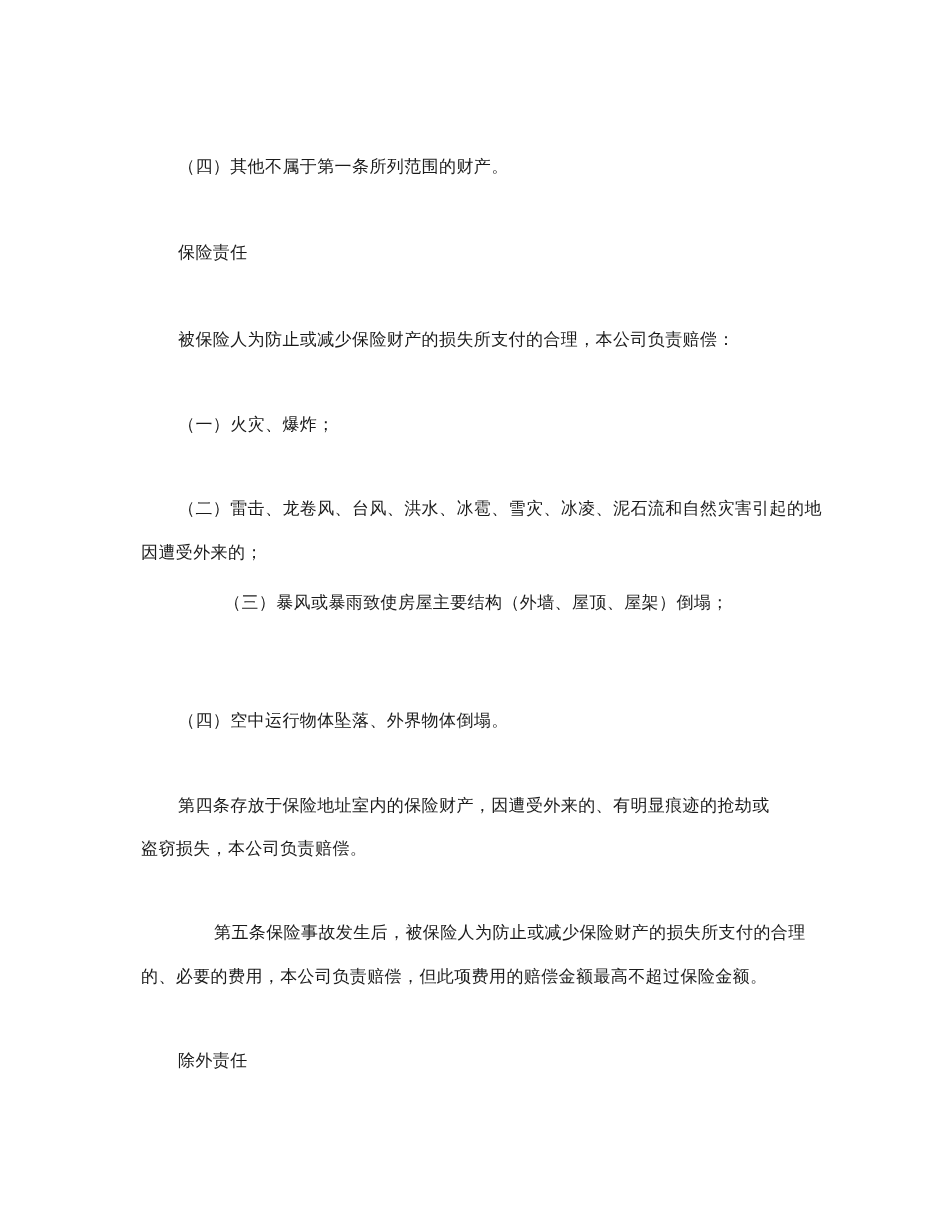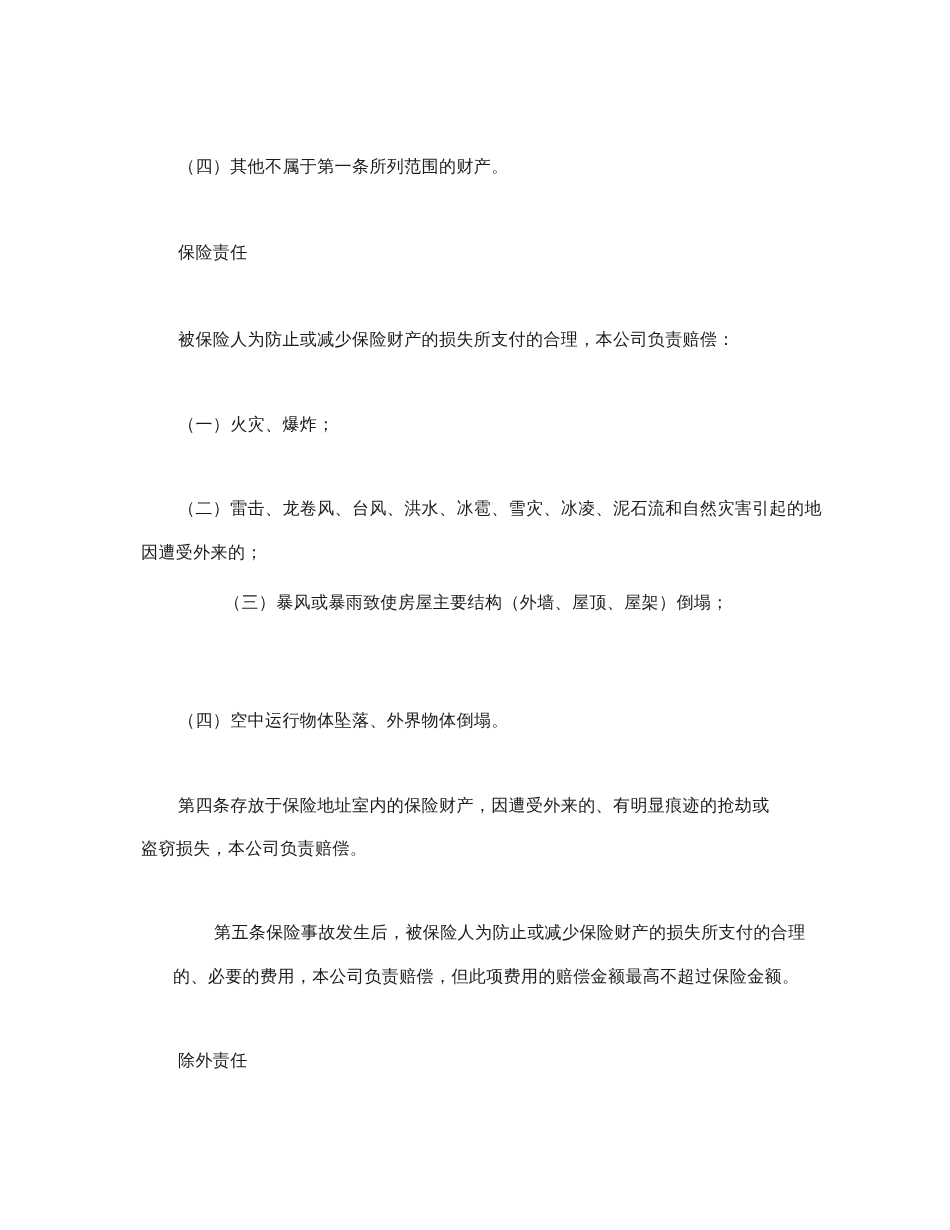--- a/index.html
+++ b/index.html
@@ -15,15 +15,15 @@
   <div class="p" style="left:178px; top:242px;">保险责任</div>
   <div class="p" style="left:178px; top:329px;">被保险人为防止或减少保险财产的损失所支付的合理，本公司负责赔偿：</div>
   <div class="p" style="left:178px; top:414px;">（一）火灾、爆炸；</div>
   <div class="p" style="left:178px; top:498px;">（二）雷击、龙卷风、台风、洪水、冰雹、雪灾、冰凌、泥石流和自然灾害引起的地</div>
   <div class="p" style="left:141px; top:542px;">因遭受外来的；</div>
   <div class="p" style="left:178px; top:592px;margin-left:46px;">（三）暴风或暴雨致使房屋主要结构（外墙、屋顶、屋架）倒塌；</div>
   <div class="p" style="left:178px; top:710px;">（四）空中运行物体坠落、外界物体倒塌。</div>
   <div class="p" style="left:178px; top:795px;">第四条存放于保险地址室内的保险财产，因遭受外来的、有明显痕迹的抢劫或</div>
   <div class="p" style="left:141px; top:838px;text-align:right;">盗窃损失，本公司负责赔偿。</div>
   <div class="p" style="left:178px; top:922px;margin-left:36px;">第五条保险事故发生后，被保险人为防止或减少保险财产的损失所支付的合理</div>
-  <div class="p" style="left:141px; top:966px;margin-left:32px;">的、必要的费用，本公司负责赔偿，但此项费用的赔偿金额最高不超过保险金额。</div>
+  <div class="p" style="left:141px; top:966px;">的、必要的费用，本公司负责赔偿，但此项费用的赔偿金额最高不超过保险金额。</div>
   <div class="p" style="left:178px; top:1050px;">除外责任</div>
 </div>
 
 </body></html>

